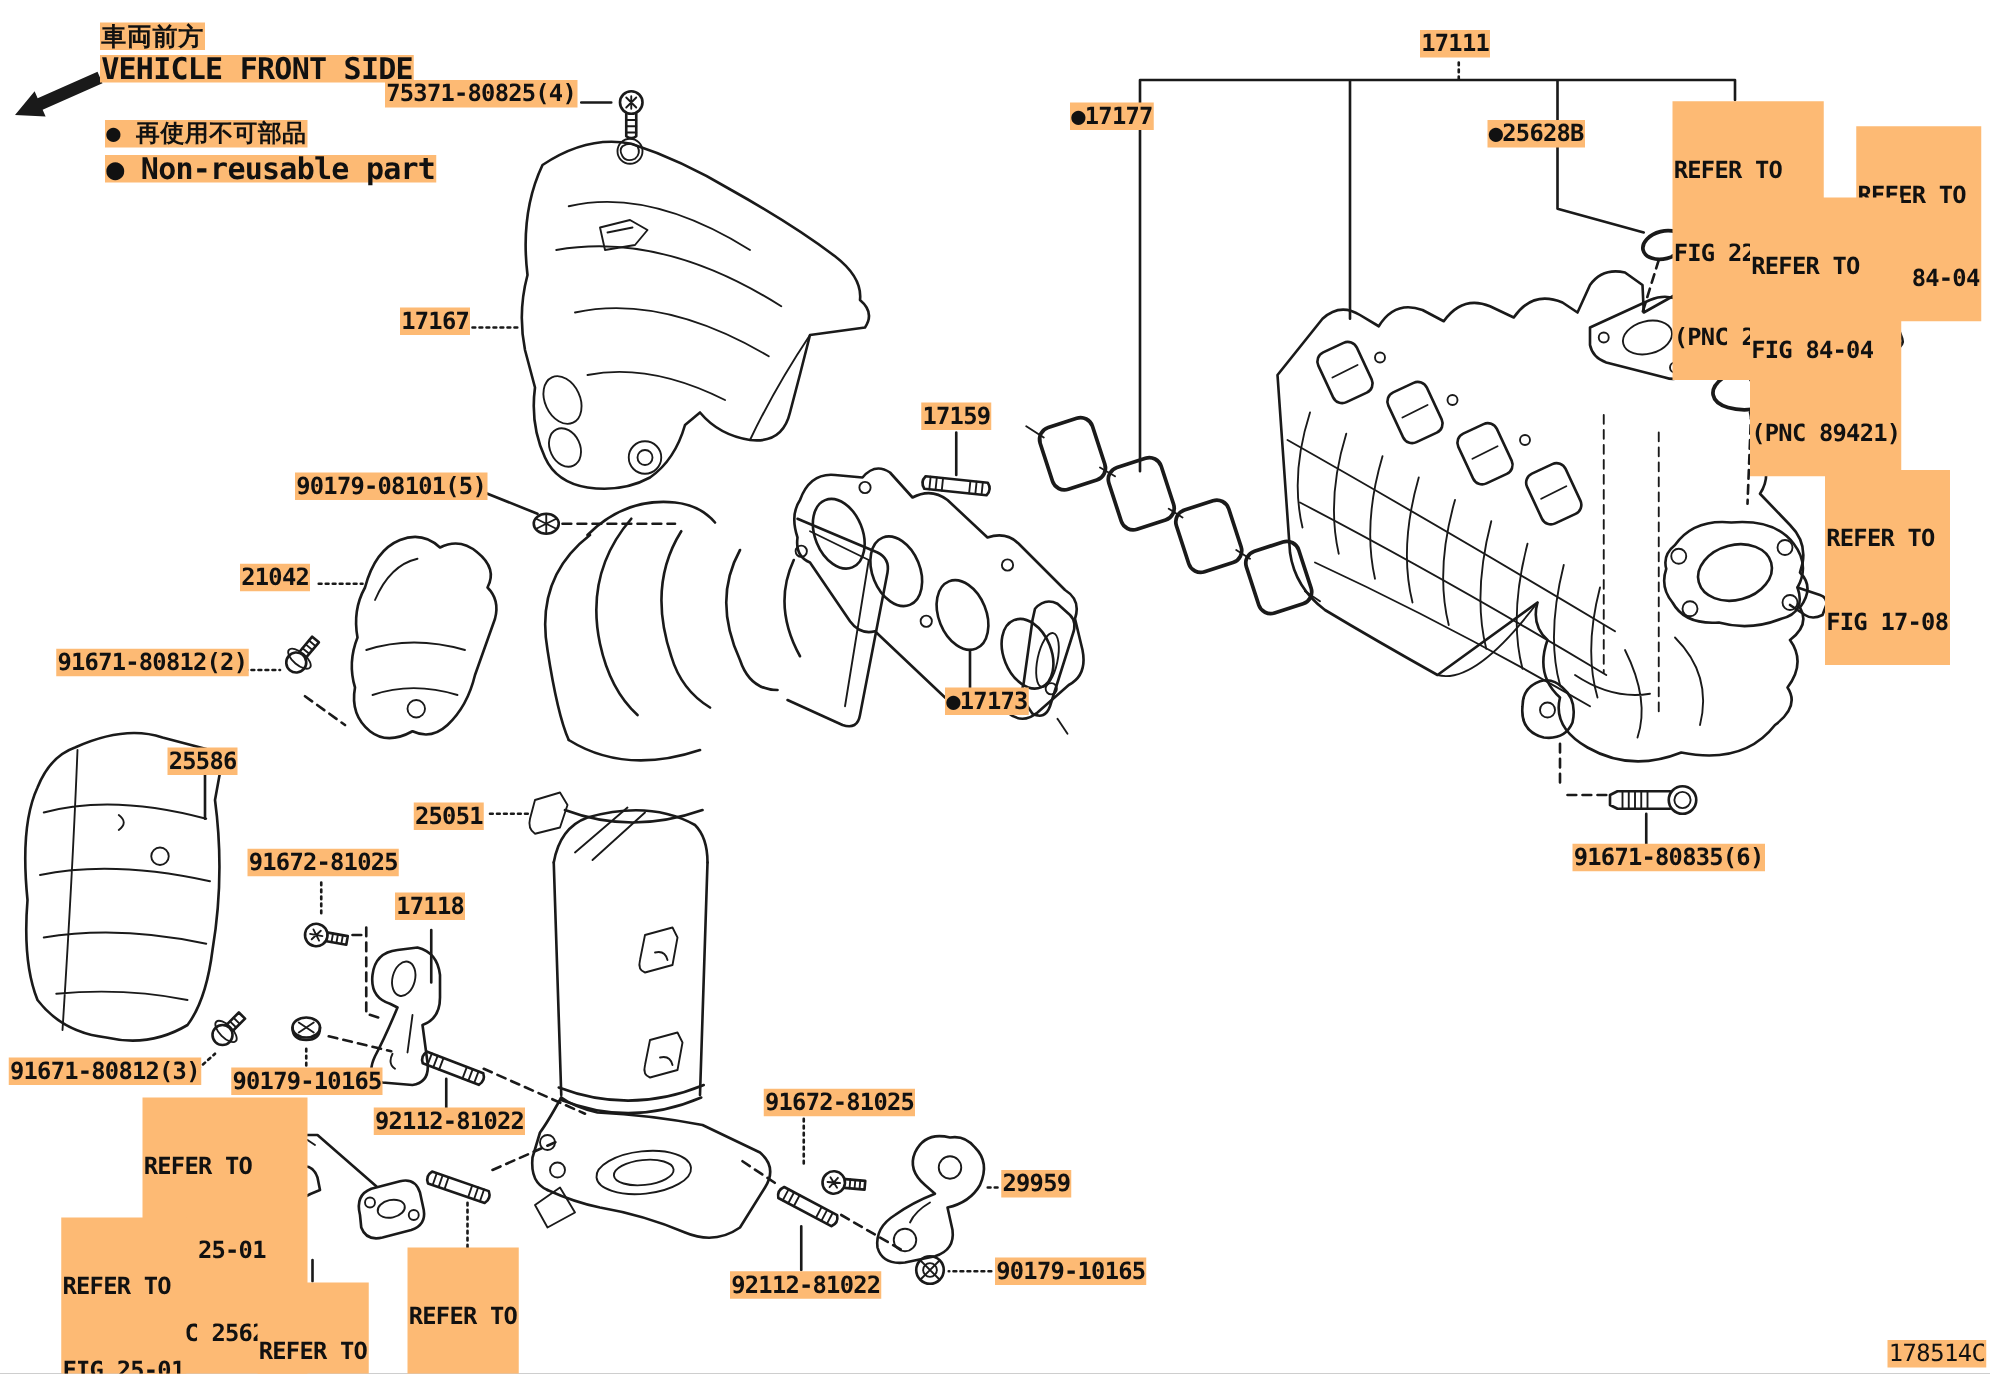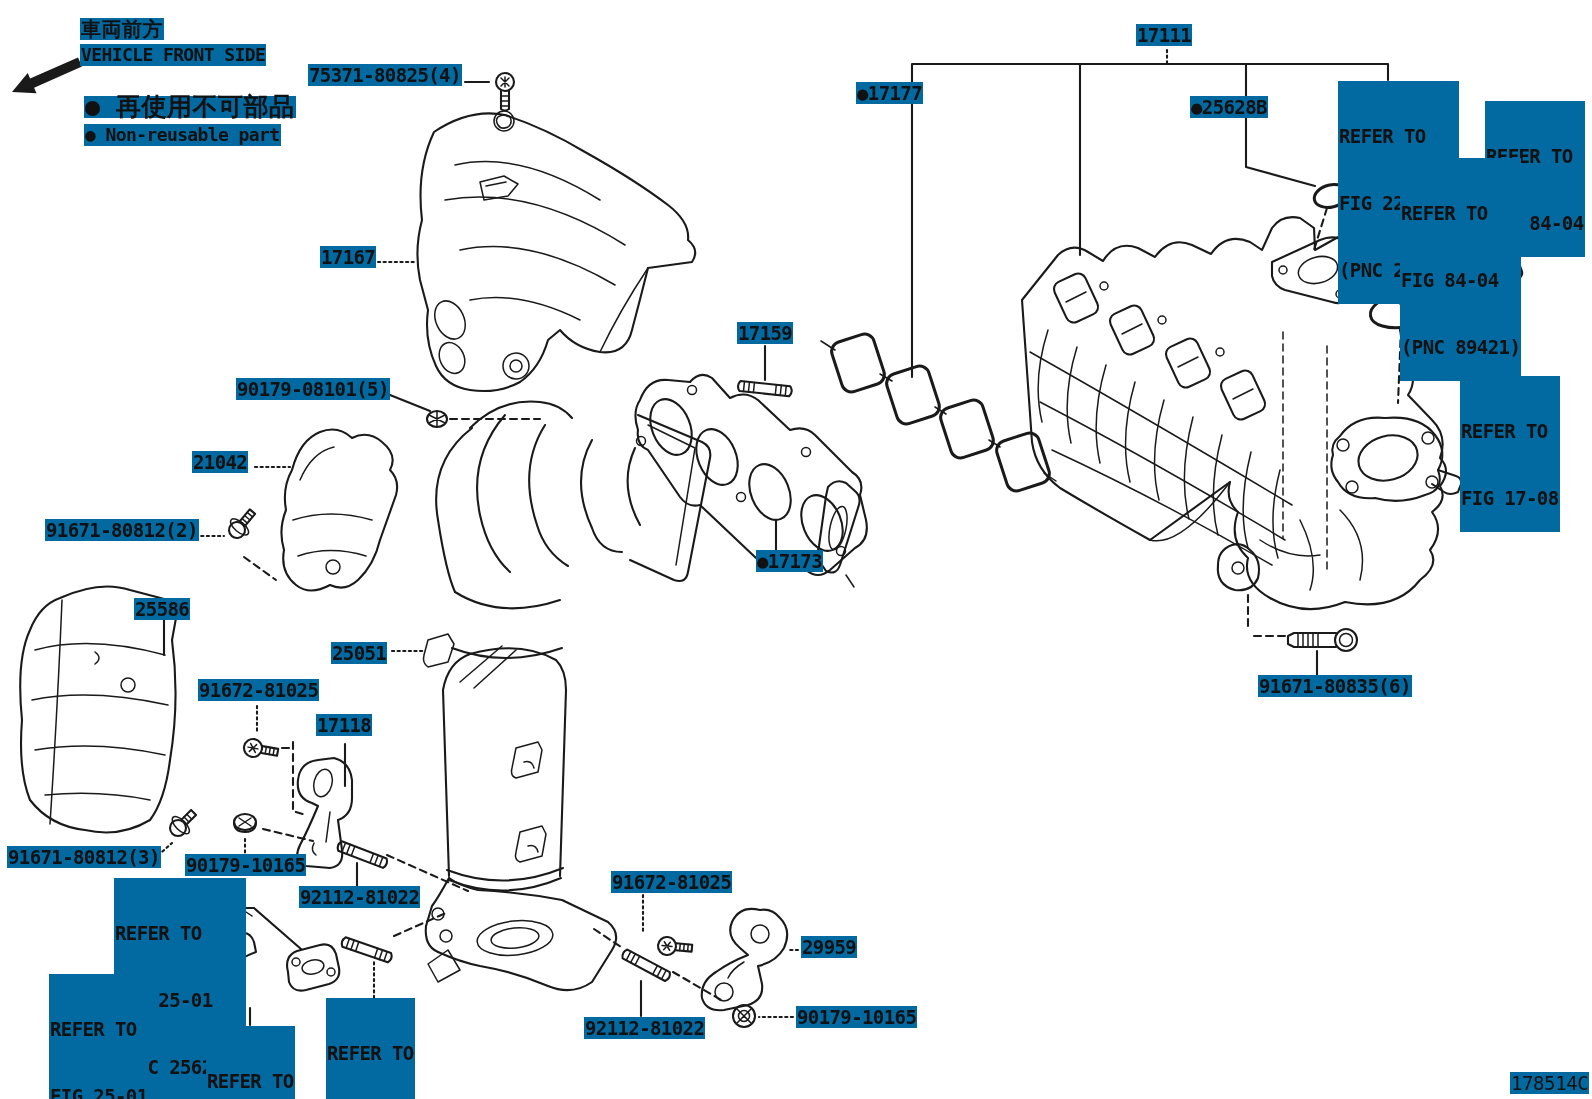--- a/index.html
+++ b/index.html
@@ -9,26 +9,26 @@
     font-family:"DejaVu Sans Mono", monospace;
   }
   svg.art { position:absolute; left:0; top:0; }
   .ln   { stroke:#1a1a1a; stroke-width:2.1; fill:none; stroke-linecap:round; stroke-linejoin:round; }
   .thin { stroke-width:1.5; }
   .thick{ stroke-width:3; }
   .dash { stroke-dasharray:7 5; }
   .dot  { stroke-dasharray:2.2 3.4; }
   .fillb{ fill:#1a1a1a; stroke:none; }
   .lbl {
-    position:absolute; color:#111; background:#0369a1;
+    position:absolute; color:#111; background:#fdba74;
     font:bold 19px "DejaVu Sans Mono", monospace;
     letter-spacing:-0.6px; white-space:pre; line-height:22px; padding:0 1px;
   }
   .lbl.jp  { font-size:20px; letter-spacing:0.5px; }
-  .lbl.en  { font-size:18px; }
+  .lbl.en  { font-size:24px; }
   .lbl.code{ font-weight:normal; letter-spacing:-0.4px; }
   .note div { line-height:23px; }
 </style>
 </head>
 <body>
 
 <div class="stage">
 
 <svg class="art" width="1592" height="1099" viewBox="0 0 1592 1099">
 
@@ -297,21 +297,21 @@
   <g>
     <circle class="ln" cx="744" cy="1016" r="11"></circle>
     <circle class="ln thin" cx="744" cy="1016" r="5.5"></circle>
     <path class="ln thin" d="M737,1009 l14,14 M737,1023 l14,-14"></path>
   </g>
 
 </svg>
 
 <div class="lbl jp" style="left:80px; top:18px;">車両前方</div>
 <div class="lbl en" style="left:80px; top:44px;">VEHICLE FRONT SIDE</div>
-<div class="lbl jp" style="left:84px; top:96px; font-size:25px;">● 再使用不可部品</div>
+<div class="lbl jp" style="left:84px; top:96px; font-size:19px;">● 再使用不可部品</div>
 <div class="lbl en" style="left:84px; top:124px;text-align:right;">● Non-reusable part</div>
 
 <div class="lbl" style="left:308px; top:64px;">75371-80825(4)</div>
 <div class="lbl" style="left:320px; top:246px;">17167</div>
 <div class="lbl" style="left:236px; top:378px;">90179-08101(5)</div>
 <div class="lbl" style="left:192px; top:451px;">21042</div>
 <div class="lbl" style="left:45px;  top:519px;">91671-80812(2)</div>
 <div class="lbl" style="left:134px; top:598px;">25586</div>
 <div class="lbl" style="left:331px; top:642px;">25051</div>
 <div class="lbl" style="left:198px; top:679px;">91672-81025</div>

